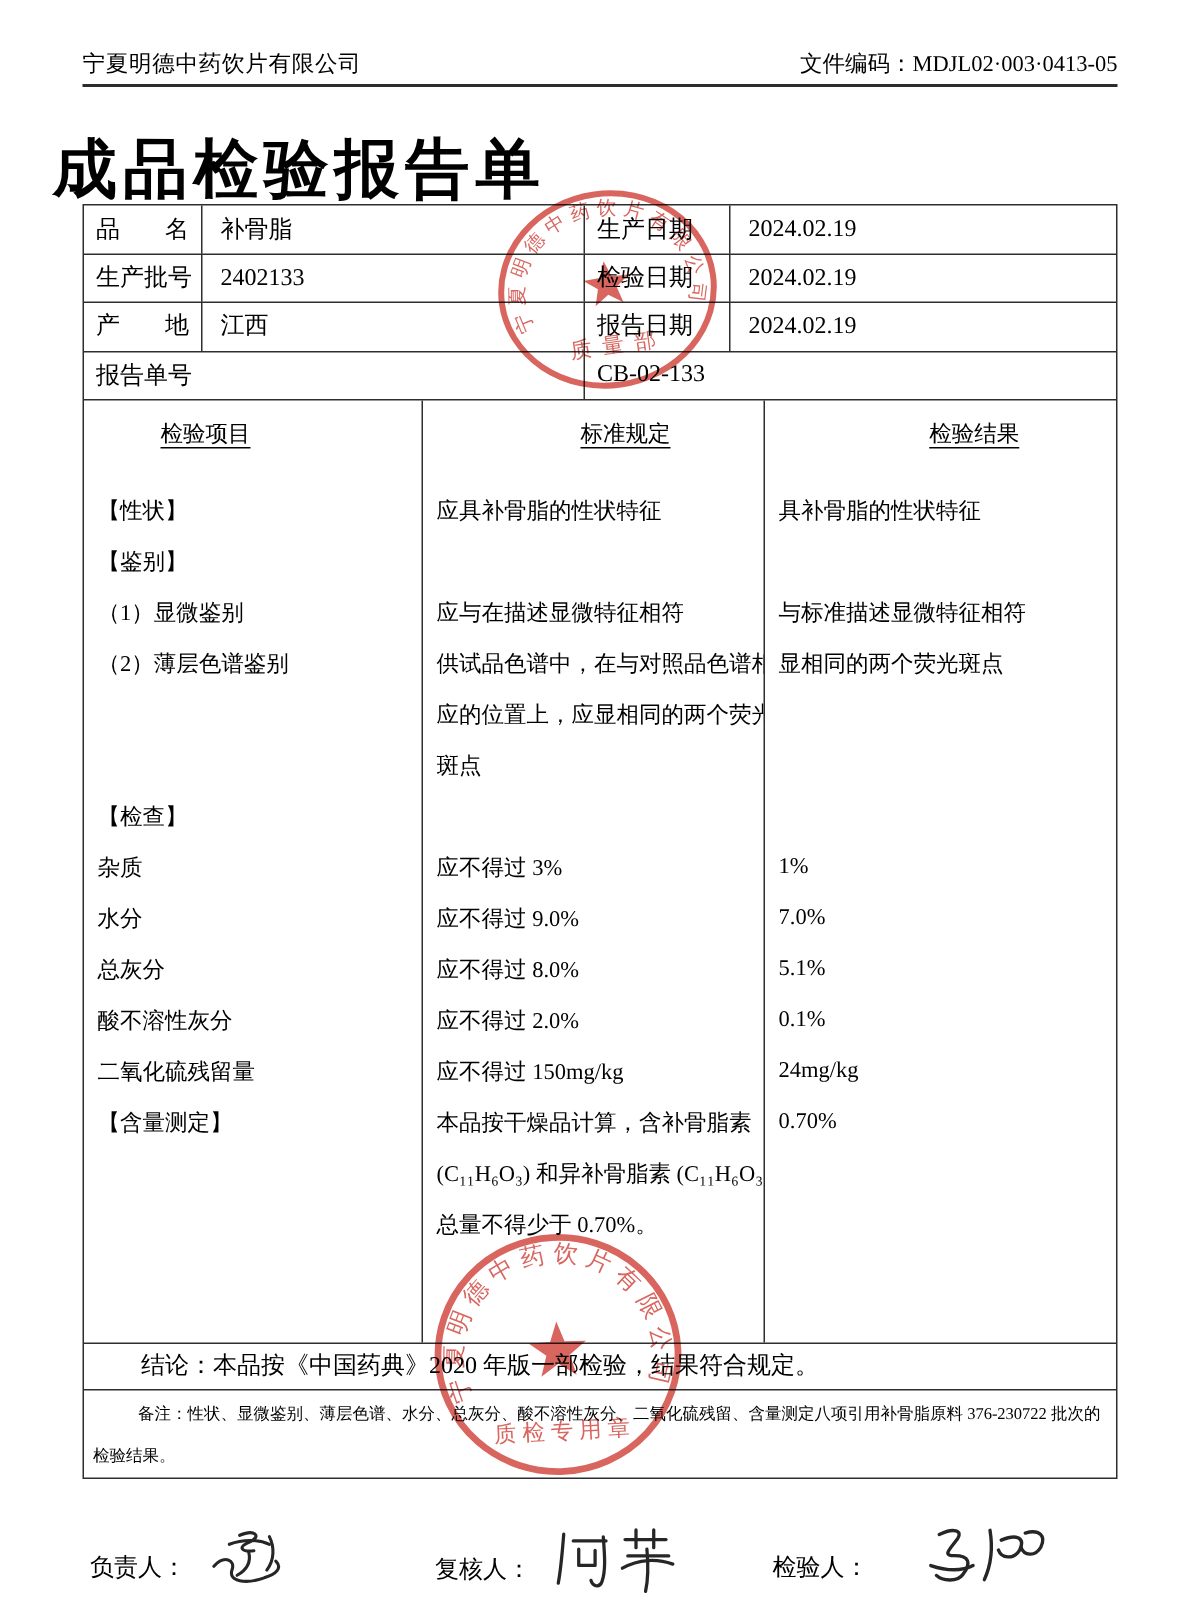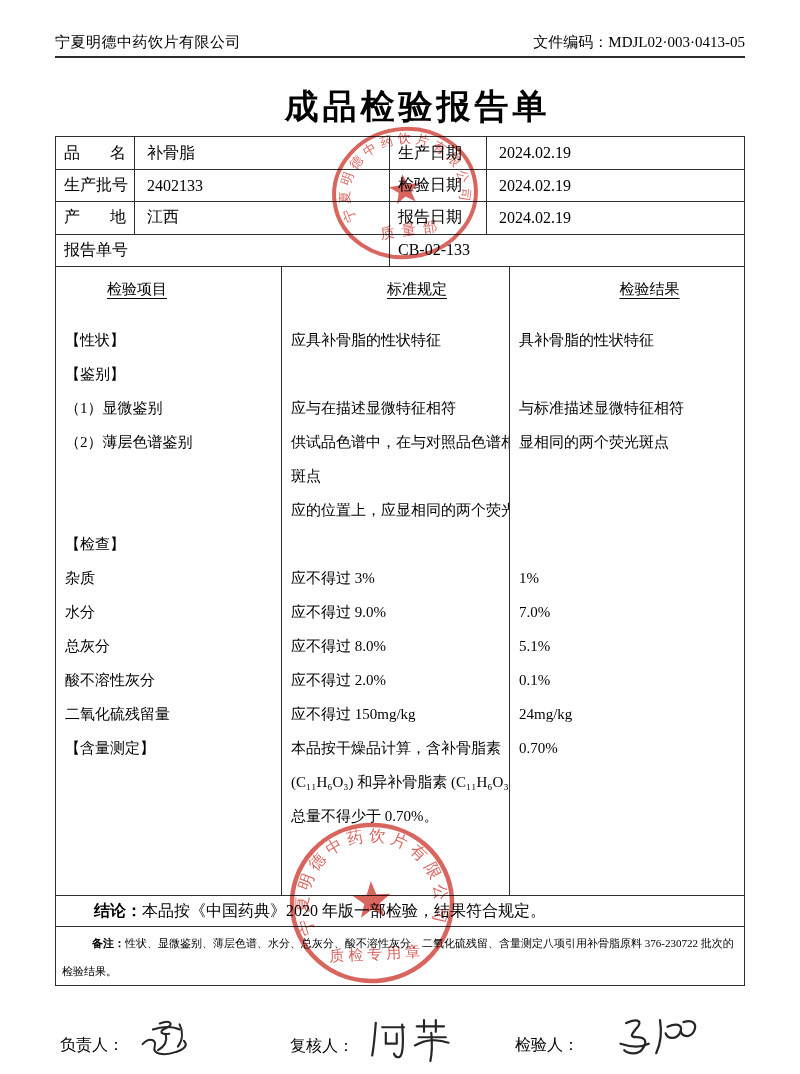--- a/index.html
+++ b/index.html
@@ -6,22 +6,22 @@
   html,body { background:#9a9a9a; }
   .page {
     position:relative; width:800px; height:1074px; background:#ffffff;
     font-family:"Liberation Serif","DejaVu Serif",serif; color:#000000;
     overflow:hidden; margin:0 auto;
   }
   
   .hdr-company { position:absolute; left:55px; top:33px; font-size:15px; letter-spacing:.5px; }
   .hdr-code    { position:absolute; right:55px; top:33px; font-size:15px; }
   .hdr-rule    { position:absolute; left:55px; top:56px; width:690px; height:2px; background:#2d2d2d; }
-  .title { position:absolute; left:0; right:0; top:84px; text-align:center;
-           font-size:34px; font-weight:bold; letter-spacing:4px;padding-left:35px; }
+  .title { position:absolute; left:0; right:0; top:84px; text-align:left;
+           font-size:43px; font-weight:bold; letter-spacing:4px;padding-left:35px; }
 
   
   .tbl { position:absolute; left:55px; top:136px; width:690px; height:850px;
          border:1.6px solid #2e2e2e; }
   .tbl, .tbl * { line-height:normal; }
 
   
   .info-grid { display:grid; grid-template-columns:78px 255px 97px 1fr;
                grid-auto-rows:32.2px; width:100%; height:129px; font-size:16px; }
   .ic { border-top:1.6px solid #2e2e2e; border-left:1.6px solid #2e2e2e;
@@ -42,21 +42,21 @@
   .mhead.center { text-align:center; }
   .mhead.left { padding-left:8px; }
   .mline { height:34px; display:flex; align-items:center; white-space:nowrap; }
   .mcol .mline { padding-left:9px; }
 
   
   .concl  { border-top:1.6px solid #2e2e2e; height:31px; font-size:16px; }
   .concl p { margin:0; line-height:29px; padding:0 8px; text-indent:30px; white-space:nowrap; }
   .remark { border-top:1.6px solid #2e2e2e; height:61px; font-size:11px; }
   .remark p { margin:0; line-height:28px; padding:2px 6px 0 6px; text-indent:30px; }
-  .blabel { font-weight:bold; }
+  .blabel { font-weight:normal; }
 
   
   .sign-row { position:absolute; left:55px; top:1012px; width:690px; height:56px; font-size:16px; }
   .sig-group { position:absolute; top:14px; display:flex; align-items:center;text-align:center; }
   .sig-group svg { margin-left:10px; margin-top:-12px; }
   .ink { stroke:#262626; stroke-width:2.4; fill:none; stroke-linecap:round; stroke-linejoin:round; }
 
   
   .stamp { position:absolute; mix-blend-mode:multiply; opacity:.85; pointer-events:none; }
   .stamp-top { left:329px; top:123px; transform:rotate(-8deg); }
@@ -120,22 +120,22 @@
         <div class="mline"></div>
         <div class="mline"></div>
       </div>
 
       <div class="mcol">
         <div class="mhead center"><span class="u">标准规定</span></div>
         <div class="mline">应具补骨脂的性状特征</div>
         <div class="mline"></div>
         <div class="mline">应与在描述显微特征相符</div>
         <div class="mline">供试品色谱中，在与对照品色谱相</div>
+        <div class="mline">应的位置上，应显相同的两个荧光</div>
         <div class="mline">斑点</div>
-        <div class="mline">应的位置上，应显相同的两个荧光</div>
         <div class="mline"></div>
         <div class="mline">应不得过 3%</div>
         <div class="mline">应不得过 9.0%</div>
         <div class="mline">应不得过 8.0%</div>
         <div class="mline">应不得过 2.0%</div>
         <div class="mline">应不得过 150mg/kg</div>
         <div class="mline">本品按干燥品计算，含补骨脂素</div>
         <div class="mline">(C₁₁H₆O₃) 和异补骨脂素 (C₁₁H₆O₃) 的</div>
         <div class="mline">总量不得少于 0.70%。</div>
       </div>

